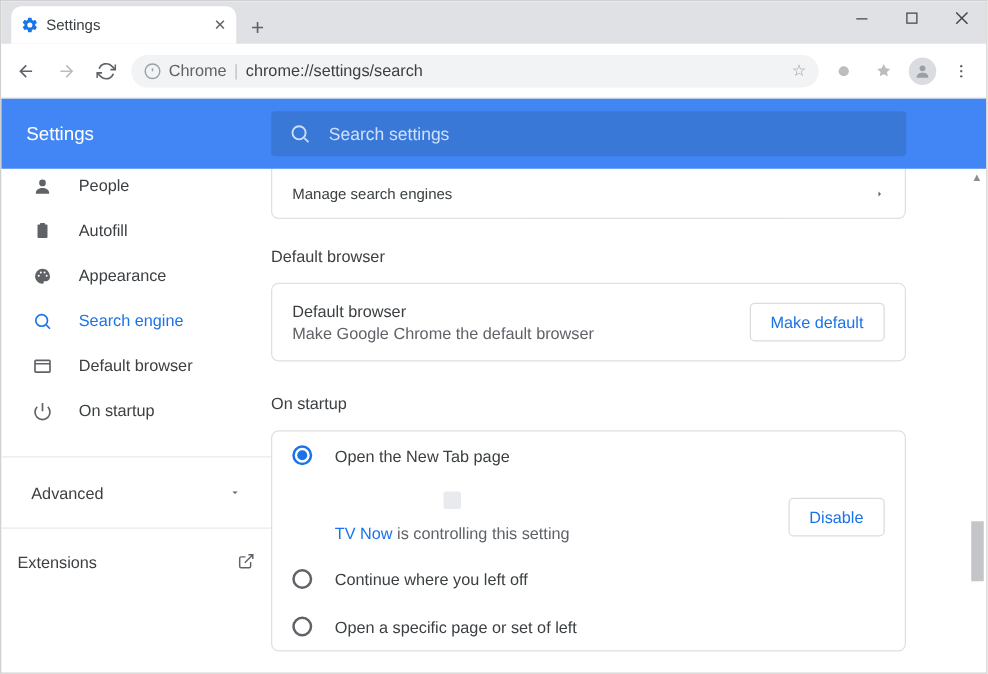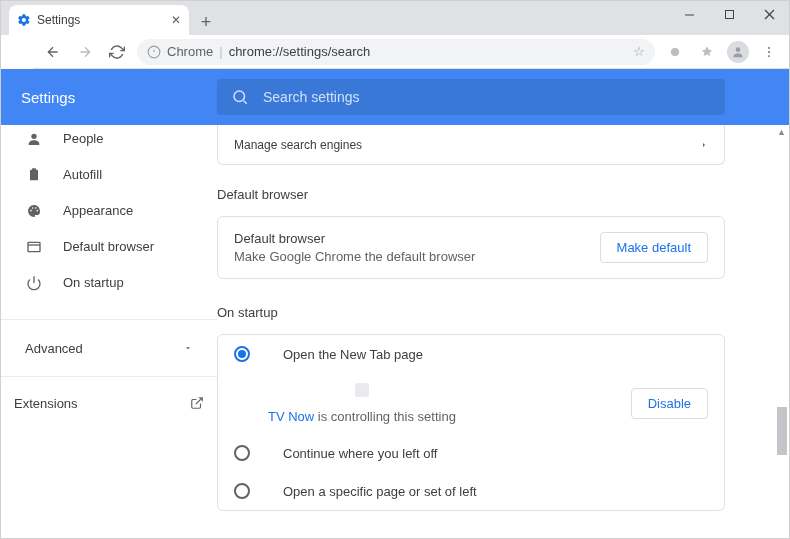--- a/index.html
+++ b/index.html
@@ -7,21 +7,21 @@
 
 
 .titlebar { height: 34px; background: #dfe1e5; display: flex; align-items: flex-end; position: relative; }
 .tab { background: #fff; height: 30px; width: 180px; margin-left: 8px; border-radius: 8px 8px 0 0; display: flex; align-items: center; padding: 0 8px; font-size: 12px; color: #3c4043; gap: 6px; }
 .tab .gear { color: #1a73e8; }
 .tab-close { margin-left: auto; color: #5f6368; font-size: 12px; cursor: pointer; }
 .newtab { width: 26px; height: 26px; display: flex; align-items: center; justify-content: center; color: #5f6368; font-size: 18px; margin-left: 4px; }
 .win-controls { position: absolute; right: 0; top: 0; display: flex; }
 .win-btn { width: 40px; height: 26px; display: flex; align-items: center; justify-content: center; color: #444; font-size: 13px; }
 
-.toolbar { height: 34px; background: #fff; display: flex; align-items: center; padding: 0 8px; gap: 8px; border-bottom: 1px solid #e0e0e0; margin-left: 32px; }
+.toolbar { height: 44px; background: #fff; display: flex; align-items: center; padding: 0 8px; gap: 8px; border-bottom: 1px solid #e0e0e0; }
 .nav-btn { width: 24px; height: 24px; display: flex; align-items: center; justify-content: center; color: #5f6368; }
 .nav-btn.disabled { color: #bdbdbd; }
 .omnibox { flex: 1; height: 26px; background: #f1f3f4; border-radius: 14px; display: flex; align-items: center; padding: 0 10px; font-size: 13px; color: #5f6368; gap: 6px; }
 .omnibox .chromelabel { color: #5f6368; }
 .omnibox .sep { color: #c0c0c0; }
 .omnibox .url { color: #3c4043; }
 .omnibox .star { margin-left: auto; color: #9aa0a6; }
 .tb-icon { width: 24px; height: 24px; display: flex; align-items: center; justify-content: center; color: #9aa0a6; }
 .avatar { width: 22px; height: 22px; border-radius: 50%; background: #dadce0; display:flex; align-items:center; justify-content:center; }
 
@@ -48,21 +48,21 @@
 
 .row-card { border: 1px solid #e0e0e0; border-top: 0; border-radius: 0 0 6px 6px; height: 40px; display: flex; align-items: center; padding: 0 16px; font-size: 12px; color: #3c4043; justify-content: space-between; cursor: pointer; margin-bottom: 22px; }
 .section-title { font-size: 13px; color: #3c4043; margin: 0 0 14px 0; }
 
 .card { border: 1px solid #e0e0e0; border-radius: 6px; background: #fff; }
 .card-row { display: flex; align-items: center; padding: 14px 16px; justify-content: space-between; }
 .card-row .txt .t1 { font-size: 13px; color: #3c4043; }
 .card-row .txt .t2 { font-size: 13px; color: #5f6368; margin-top: 3px; }
 .btn-outline { border: 1px solid #dadce0; background: #fff; color: #1a73e8; font-size: 13px; padding: 7px 16px; border-radius: 4px; cursor: pointer; }
 
-.radio-row { display: flex; align-items: center; padding: 11px 16px; font-size: 13px; color: #3c4043; gap: 33px; cursor: pointer; }
+.radio-row { display: flex; align-items: center; padding: 11px 16px; font-size: 13px; color: #3c4043; gap: 18px; cursor: pointer; }
 .radio { width: 16px; height: 16px; border: 2px solid #5f6368; border-radius: 50%; display: flex; align-items: center; justify-content: center; flex-shrink: 0; }
 .radio.checked { border-color: #1a73e8; }
 .radio.checked::after { content: ""; width: 8px; height: 8px; background: #1a73e8; border-radius: 50%; }
 .sub-row { display: flex; align-items: center; padding: 10px 16px 10px 50px; font-size: 13px; color: #5f6368; justify-content: space-between; }
 .sub-row .left { display: flex; align-items: center; gap: 12px; flex-direction: column; }
 .puzzle { width: 14px; height: 14px; background: #e8eaed; border-radius: 2px; }
 .linklike { color: #1a73e8; }
 
 .adv-footer { text-align: center; padding: 24px 0; font-size: 13px; color: #3c4043; display: flex; justify-content: center; align-items: center; gap: 12px; cursor: pointer; }
 
@@ -200,20 +200,29 @@
       <span class="icn">
           <svg width="16" height="16" viewBox="0 0 24 24" fill="#5f6368">
             <path d="M12 3a9 9 0 100 18c1 0 1.5-.8 1.5-1.5s-.5-1.5.5-1.5h2a5 5 0 005-5C21 7 17 3 12 3z"></path>
             <circle cx="7.5" cy="11.5" r="1.2" fill="#fff"></circle>
             <circle cx="10" cy="7.5" r="1.2" fill="#fff"></circle>
             <circle cx="14.5" cy="7.5" r="1.2" fill="#fff"></circle>
             <circle cx="17" cy="11.5" r="1.2" fill="#fff"></circle>
           </svg>
         </span>
       <span>Appearance</span>
+    </div>
+    <div class="side-item active">
+      <span class="icn">
+          <svg width="16" height="16" viewBox="0 0 24 24" fill="none" stroke="#1a73e8" stroke-width="2">
+            <circle cx="11" cy="11" r="7"></circle>
+            <line x1="21" y1="21" x2="16.65" y2="16.65"></line>
+          </svg>
+        </span>
+      <span>Search engine</span>
     </div>
     <div class="side-item">
       <span class="icn">
           <svg width="16" height="16" viewBox="0 0 24 24" fill="none" stroke="#5f6368" stroke-width="2">
             <rect x="3" y="5" width="18" height="14" rx="1"></rect>
             <line x1="3" y1="9" x2="21" y2="9"></line>
           </svg>
         </span>
       <span>Default browser</span>
     </div>

